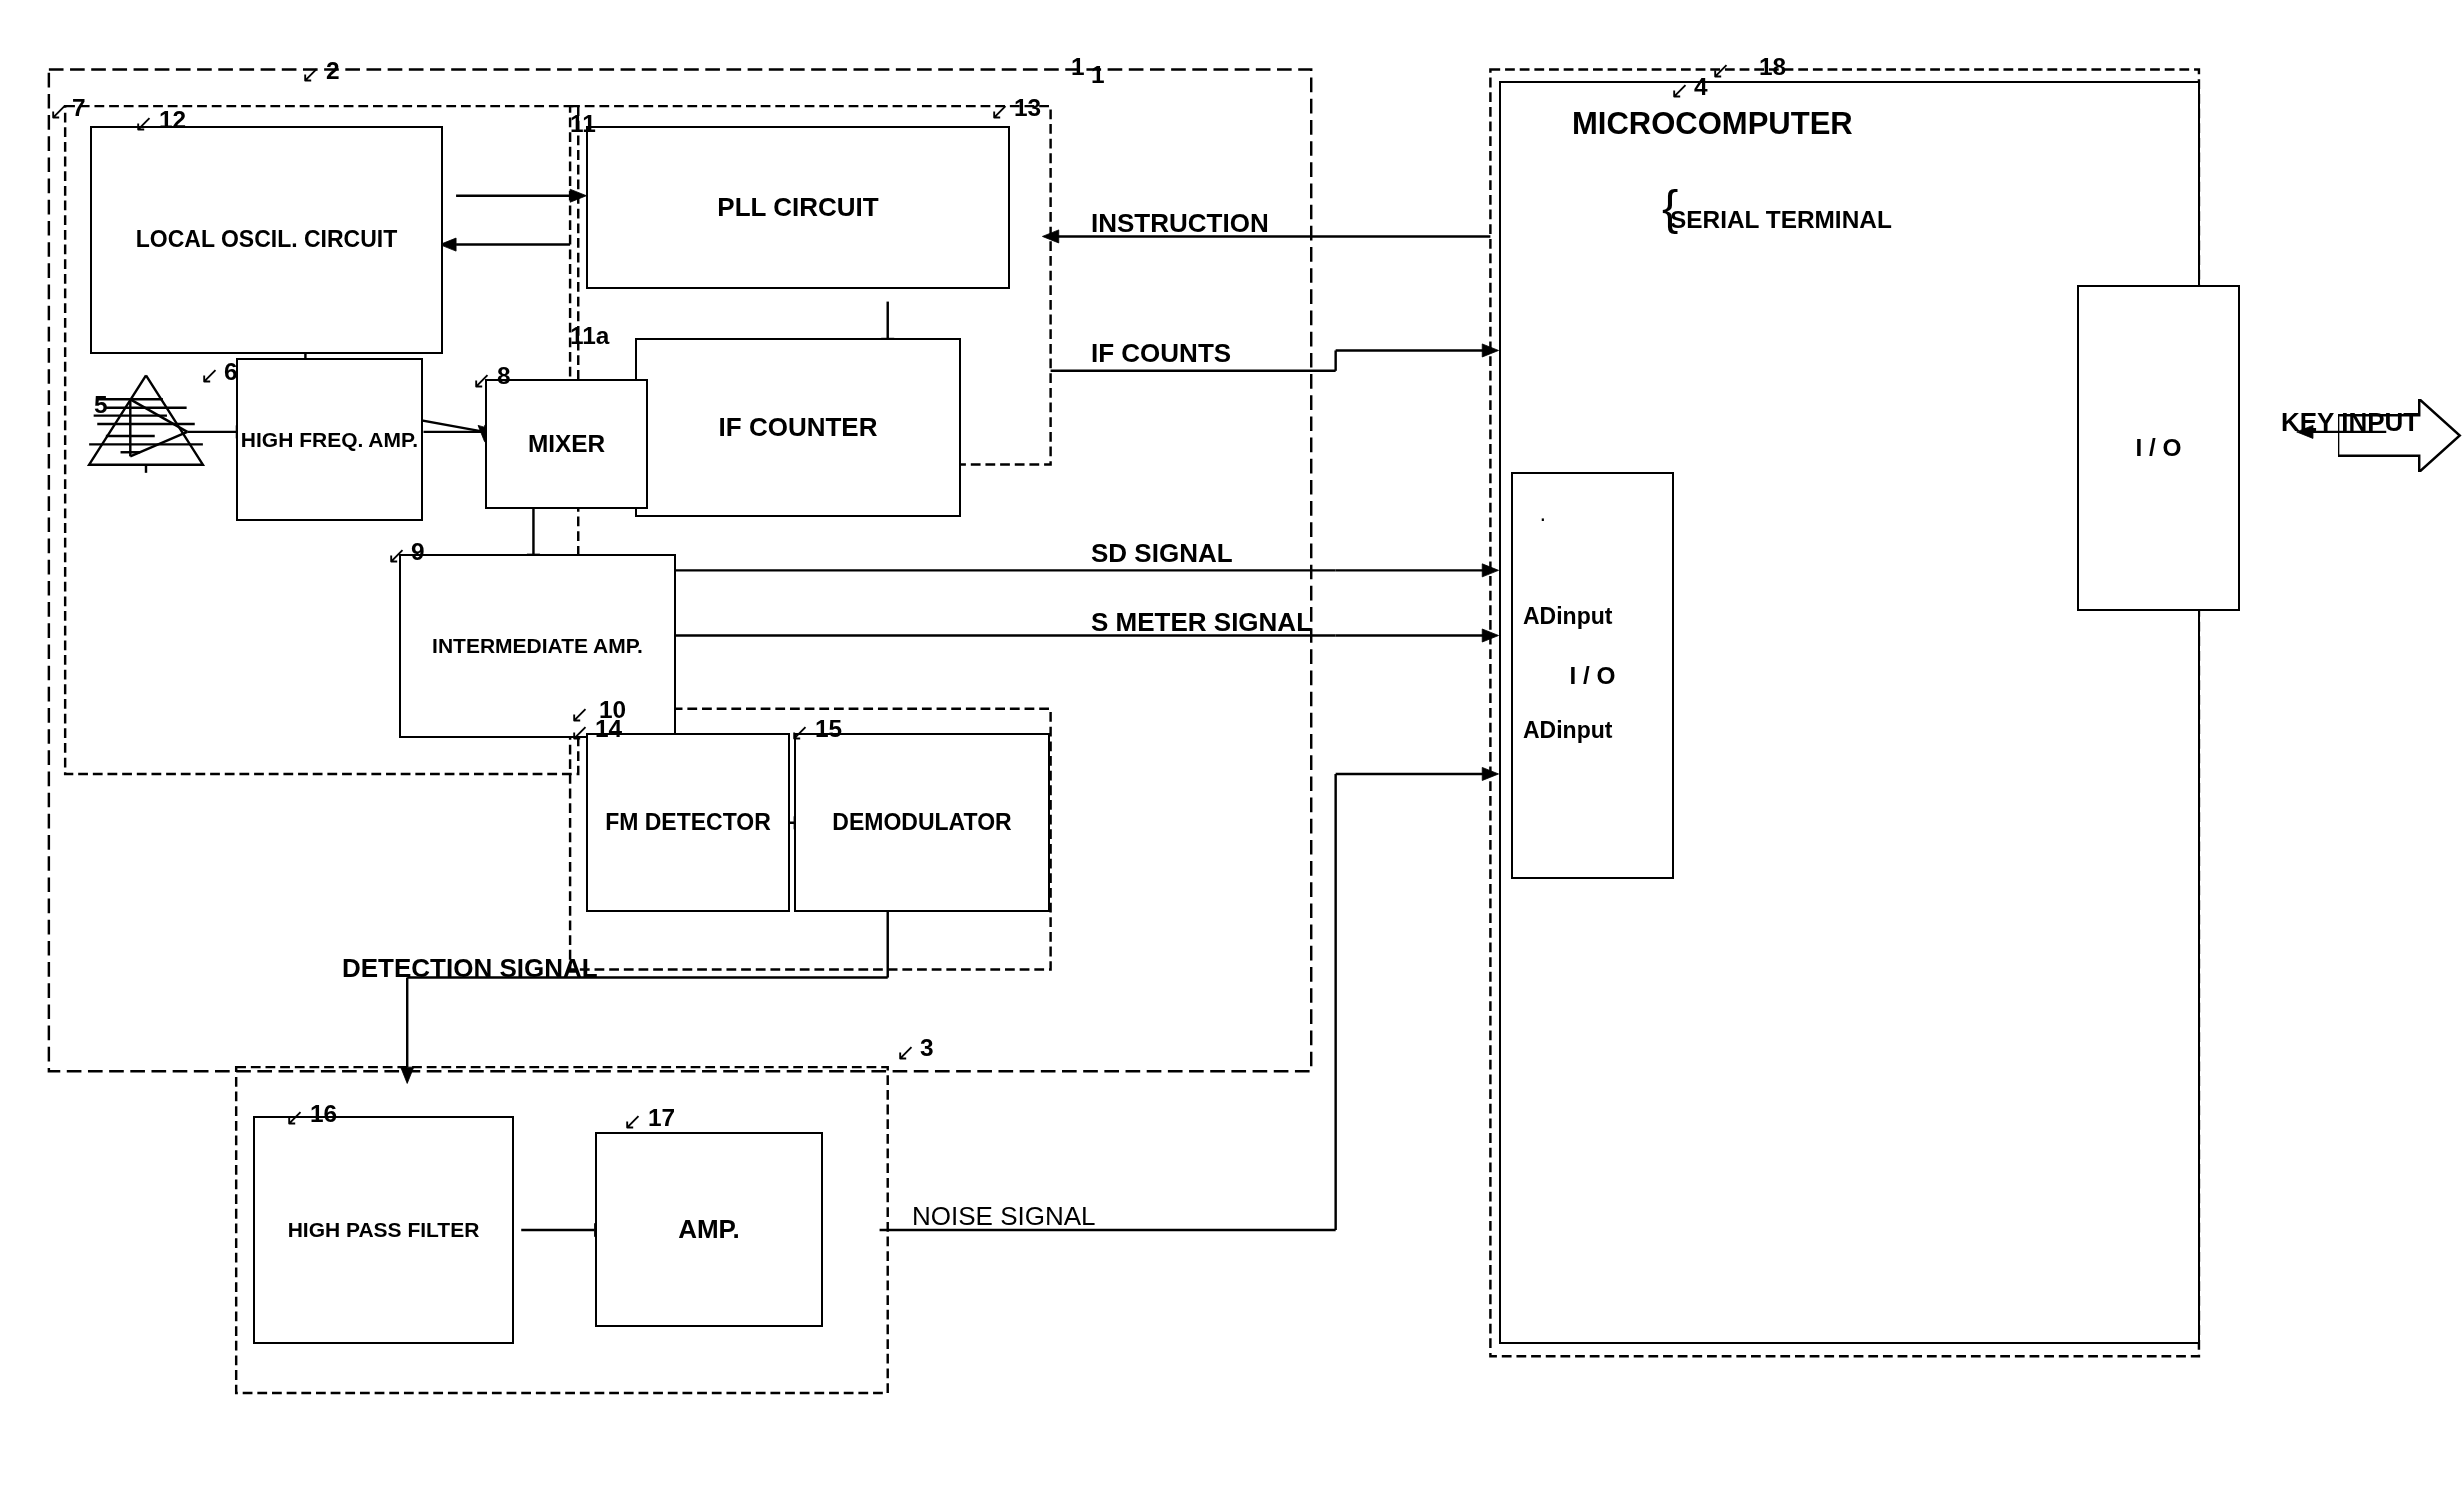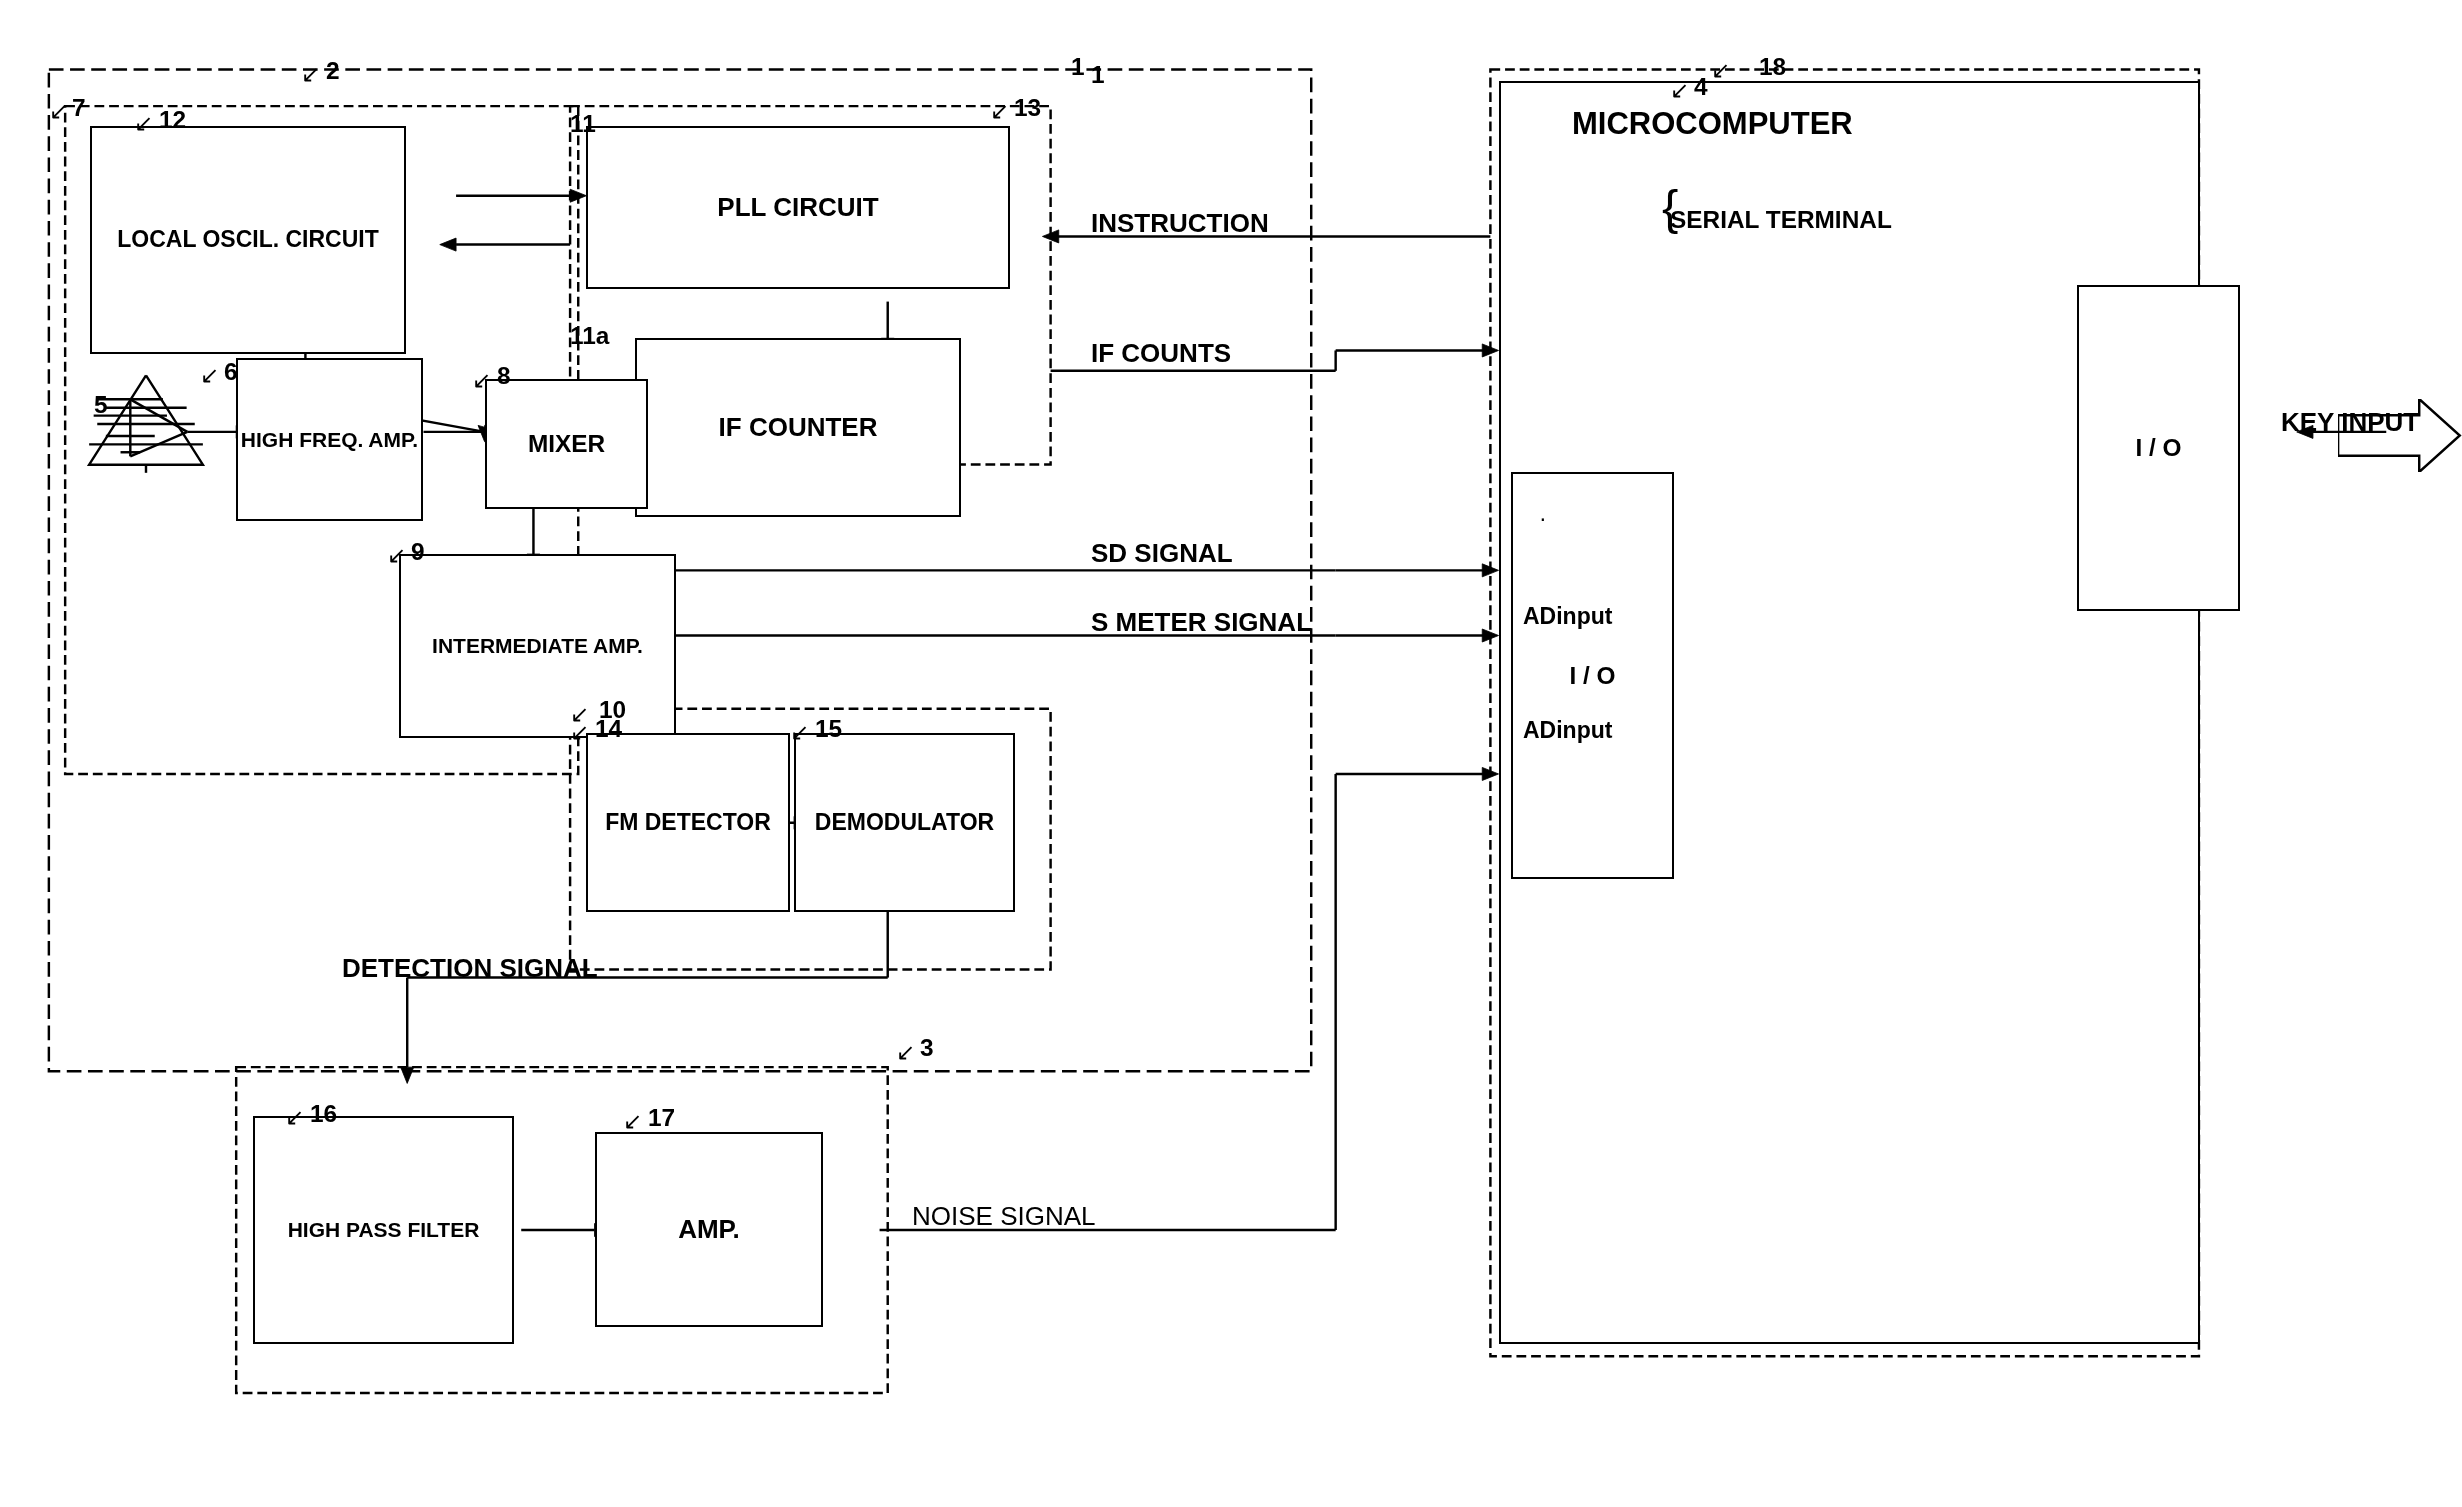--- a/index.html
+++ b/index.html
@@ -159,37 +159,37 @@
   <div class="block" style="left:2077px; top:285px; width:163px; height:326px; font-size:24.4px;">I / O</div>
 
   <div class="label" style="left:1523px; top:603px; font-size:23px;">ADinput</div>
 
   <div class="label" style="left:1523px; top:717px; font-size:23px;">ADinput</div>
 
   <div class="block" style="left:586px; top:126px; width:424px; height:163px; font-size:26px;">PLL CIRCUIT</div>
 
   <div class="block" style="left:635px; top:338px; width:326px; height:179px; font-size:26px;">IF COUNTER</div>
 
-  <div class="block" style="left:90px; top:126px; width:316px; height:228px; font-size:23px;">LOCAL
+  <div class="block" style="left:90px; top:126px; width:353px; height:228px; font-size:23px;">LOCAL
 OSCIL.
 CIRCUIT</div>
 
   <div class="block" style="left:236px; top:358px; width:187px; height:163px; font-size:21px;">HIGH
 FREQ.
 AMP.</div>
 
   <div class="block" style="left:485px; top:379px; width:163px; height:130px; font-size:24.4px;">MIXER</div>
 
   <div class="block" style="left:399px; top:554px; width:277px; height:184px; font-size:21px;">INTERMEDIATE
 AMP.</div>
 
   <div class="block" style="left:586px; top:733px; width:204px; height:179px; font-size:23px;">FM
 DETECTOR</div>
 
-  <div class="block" style="left:794px; top:733px; width:221px; height:179px; font-size:23px;">DEMODULATOR</div>
+  <div class="block" style="left:794px; top:733px; width:256px; height:179px; font-size:23px;">DEMODULATOR</div>
 
   <div class="block" style="left:253px; top:1116px; width:261px; height:228px; font-size:21px;">HIGH
 PASS
 FILTER</div>
 
   <div class="block" style="left:595px; top:1132px; width:228px; height:195px; font-size:26px;">AMP.</div>
 
   <div class="label" style="left:1071px; top:53px; font-size:24.4px;">1</div>
   <div class="label" style="left:1091px; top:61px; font-size:24.4px; font-weight:bold;">1</div>
 

